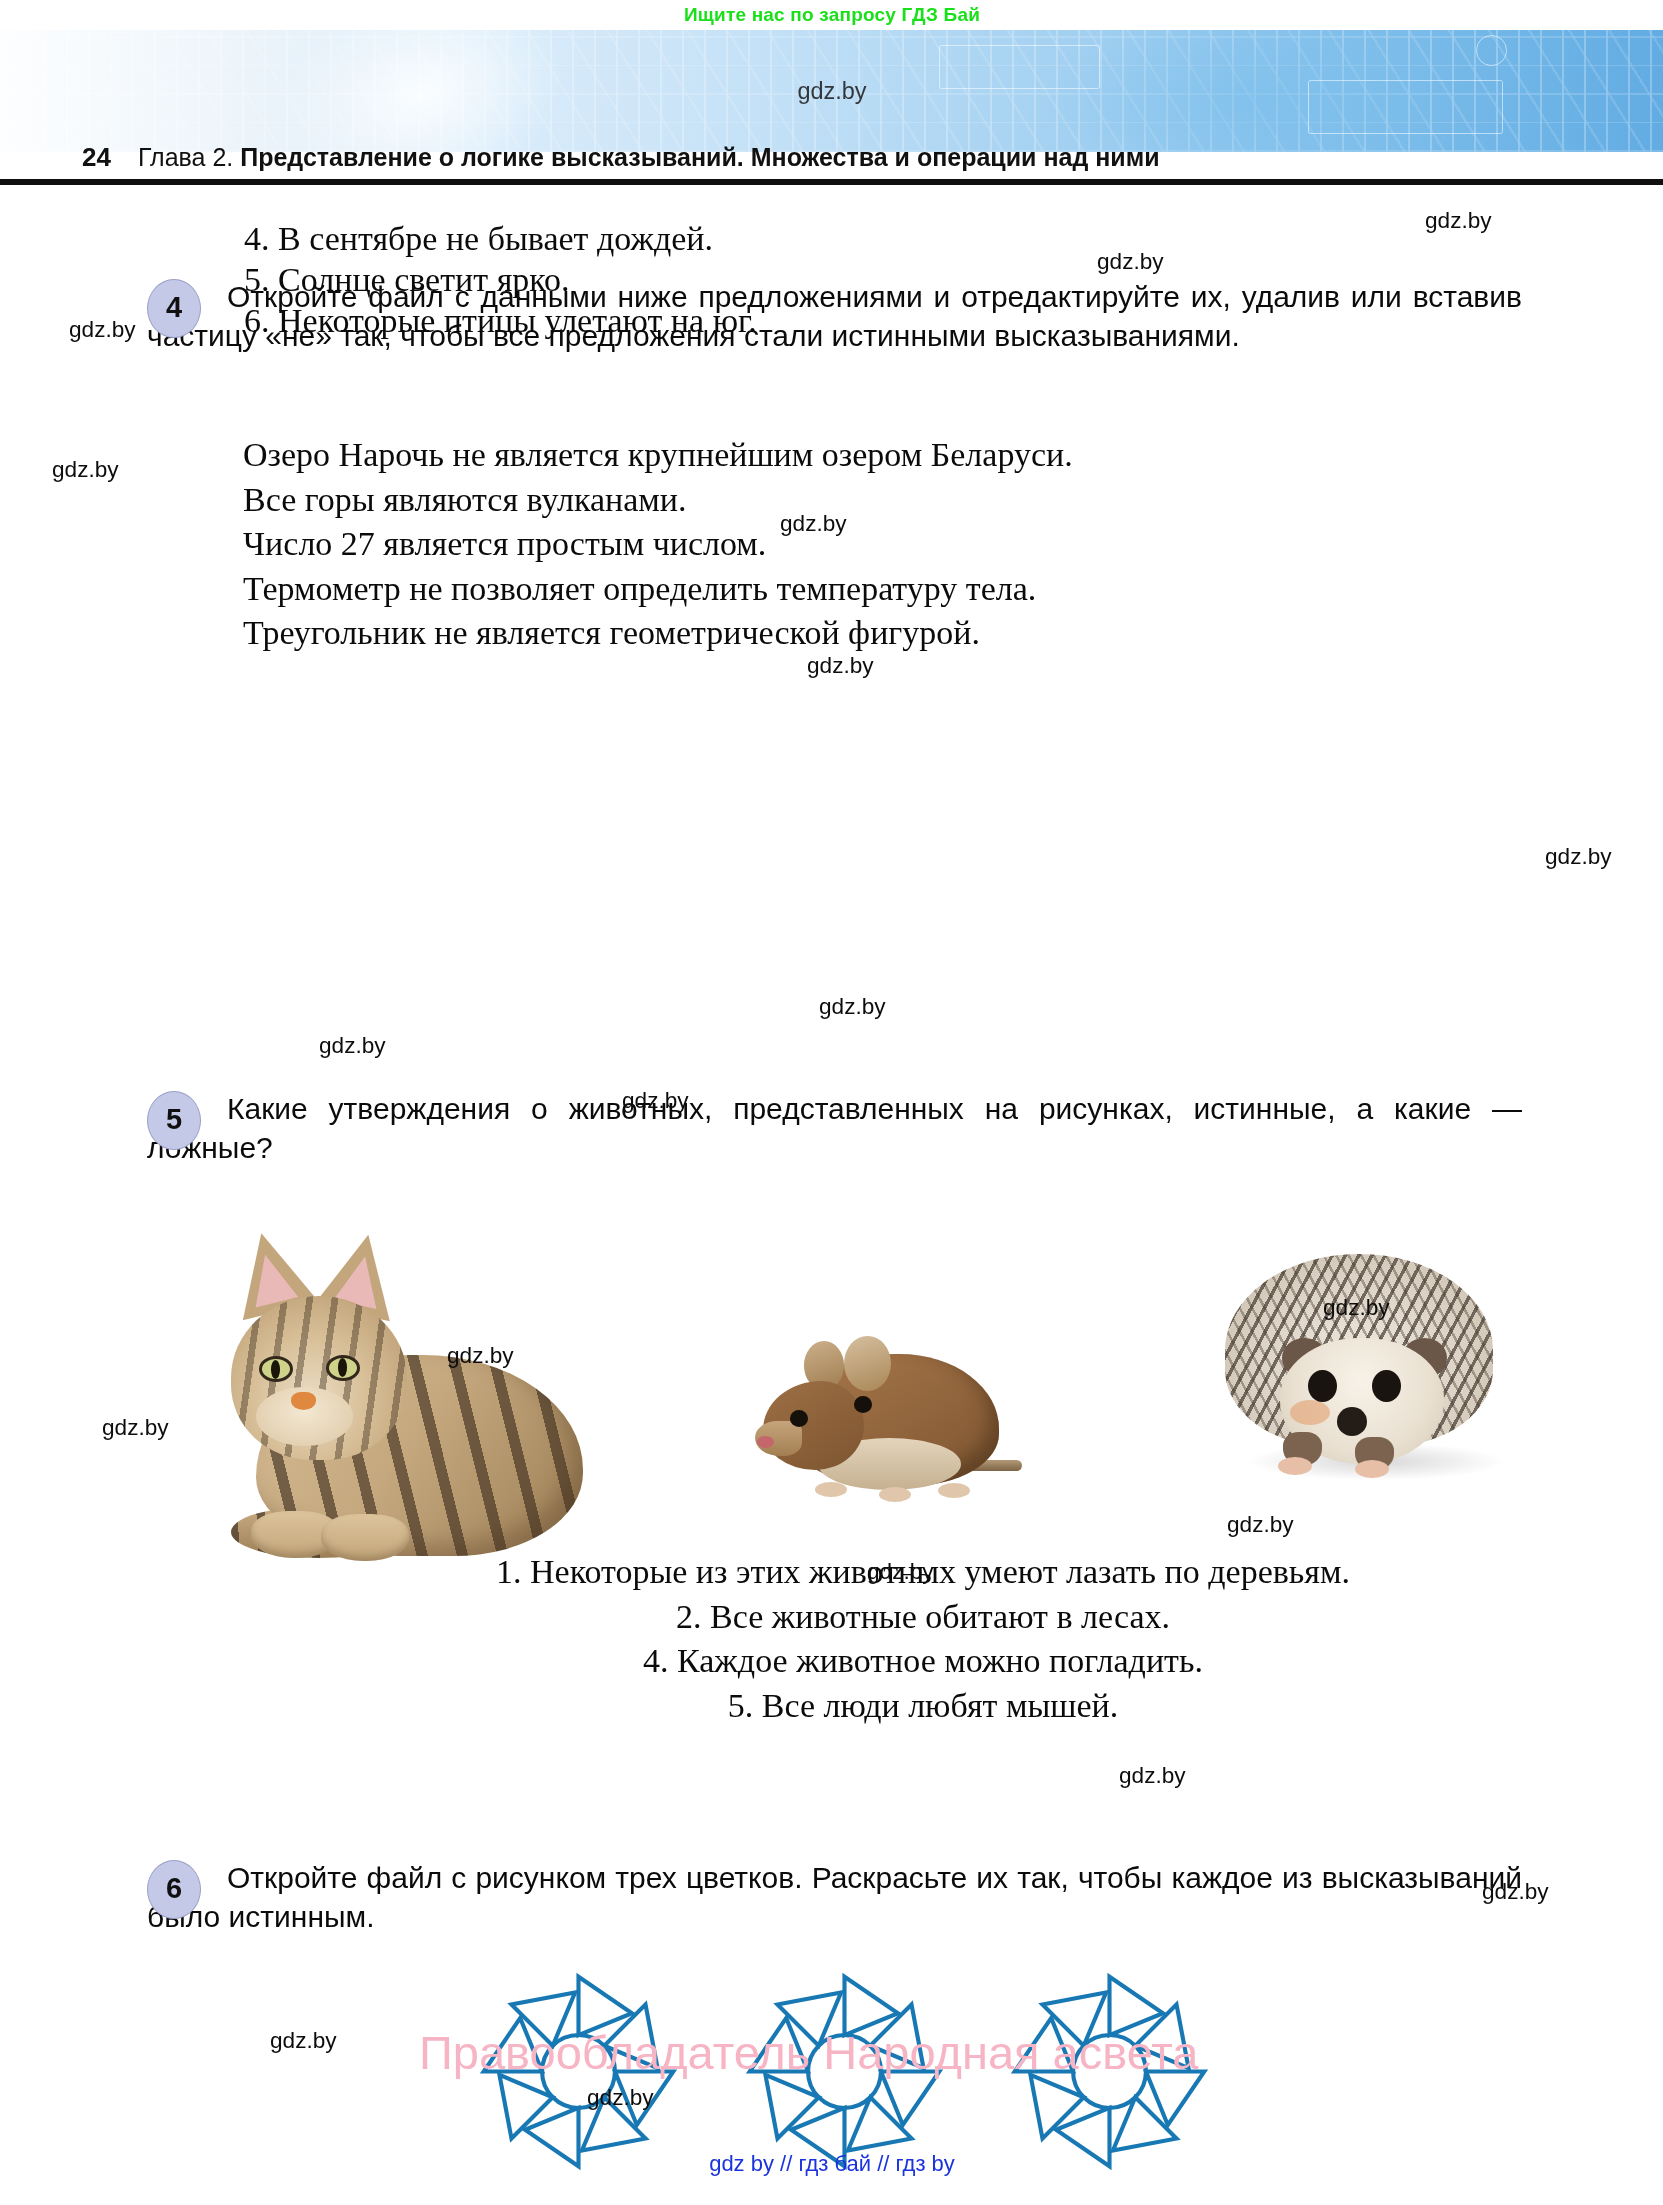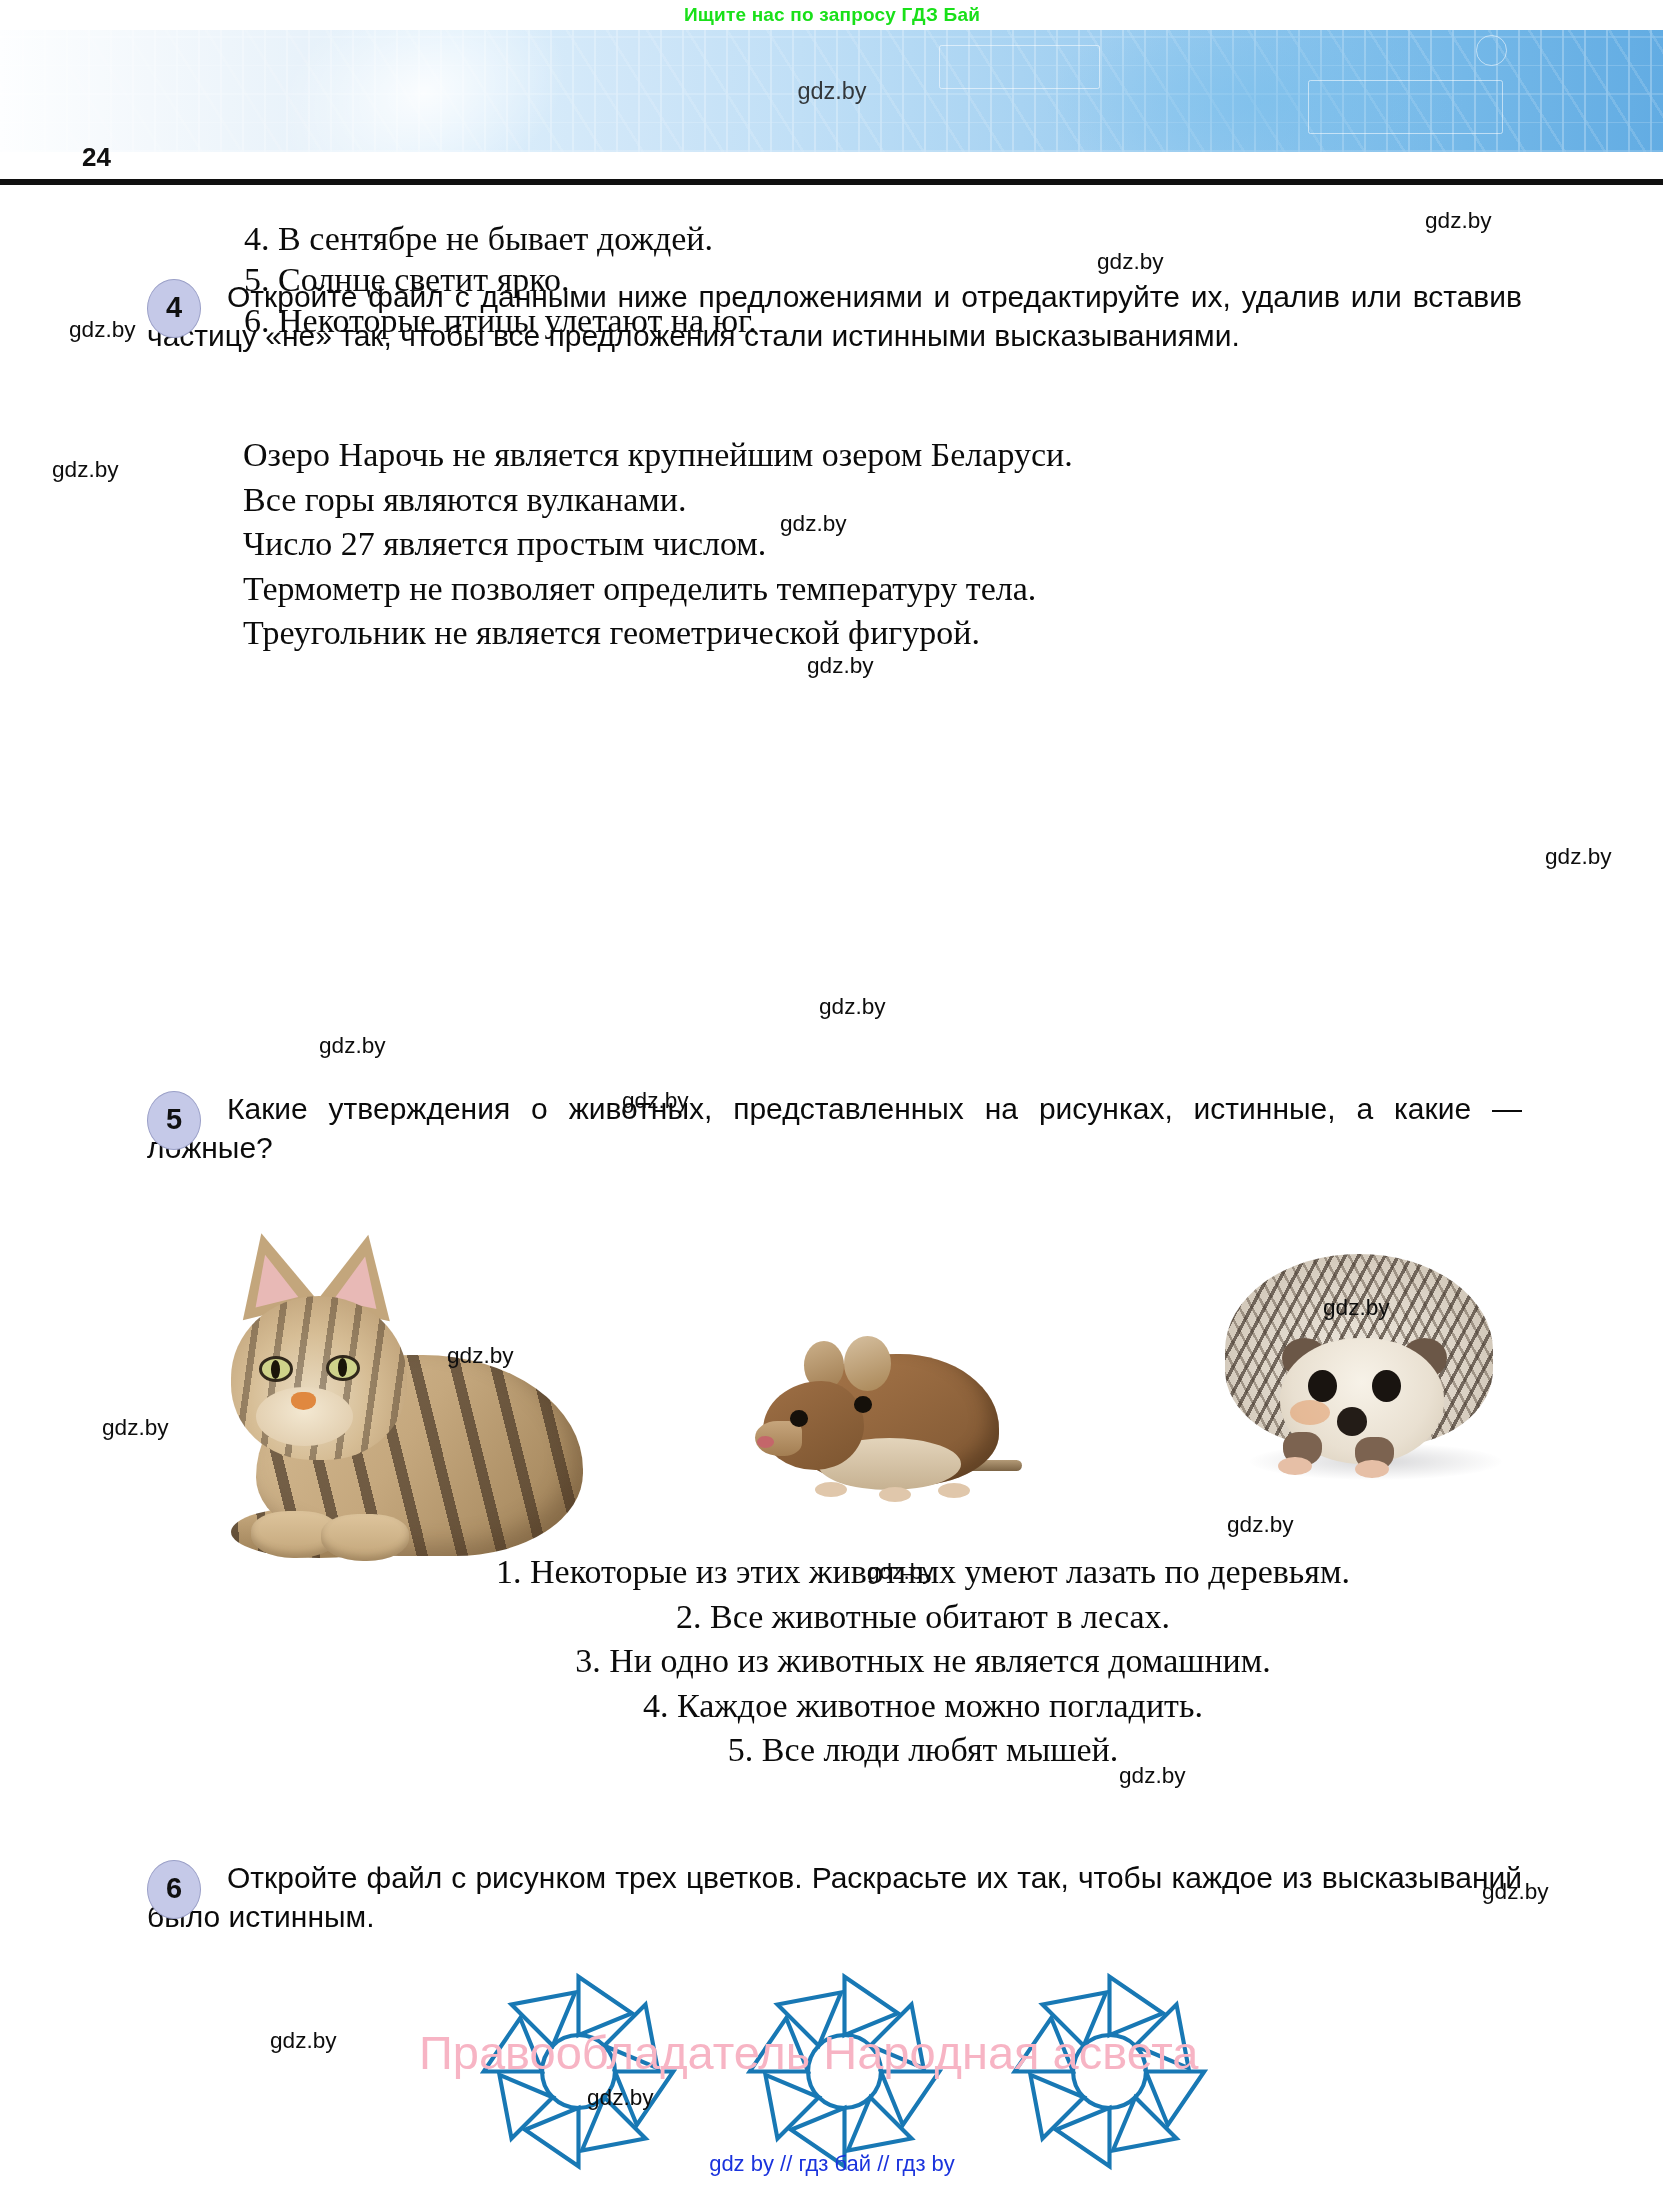--- a/index.html
+++ b/index.html
@@ -215,20 +215,21 @@
   <div class="chip" style="left:939px;top:15px;width:159px;height:42px;"></div>
   <div class="chip" style="left:1308px;top:50px;width:193px;height:52px;"></div>
   <div class="chip" style="left:1476px;top:5px;width:28.5px;height:28.5px;border-radius:50%;"></div>
 </div>
 <div class="header-wm">
   <span>gdz.by</span>
 </div>
 
 <div class="pagehead">
   <span class="pnum">24</span>
+  <span class="chap"><span>Глава 2.</span>&nbsp;<b>Представление о логике высказываний. Множества и операции над ними</b></span>
 </div>
 <div class="rule"></div>
 
 <div class="content">
 
   <ul class="ser-list serif block-a">
     <li>4. В сентябре не бывает дождей.</li>
     <li>5. Солнце светит ярко.</li>
     <li>6. Некоторые птицы улетают на юг.</li>
   </ul>
@@ -301,21 +302,20 @@
       <div class="he-leg" style="left:164px;top:225px;"></div>
       <div class="he-paw" style="left:87px;top:245px;"></div>
       <div class="he-paw" style="left:164px;top:248px;"></div>
     </div>
 
   </div>
 
   <ul class="ser-list serif block-c">
     <li>1. Некоторые из этих животных умеют лазать по деревьям.</li>
     <li>2. Все животные обитают в лесах.</li>
-    <li>3. Ни одно из животных не является домашним.</li>
     <li>4. Каждое животное можно погладить.</li>
     <li>5. Все люди любят мышей.</li>
   </ul>
 
   <div class="ex sans" id="ex6">
     <div class="badge">6</div>
     <p class="firstline">Откройте файл с рисунком трех цветков. Раскрасьте их так, чтобы каждое из высказываний было истинным.</p>
   </div>
 
   <div class="flowers">

